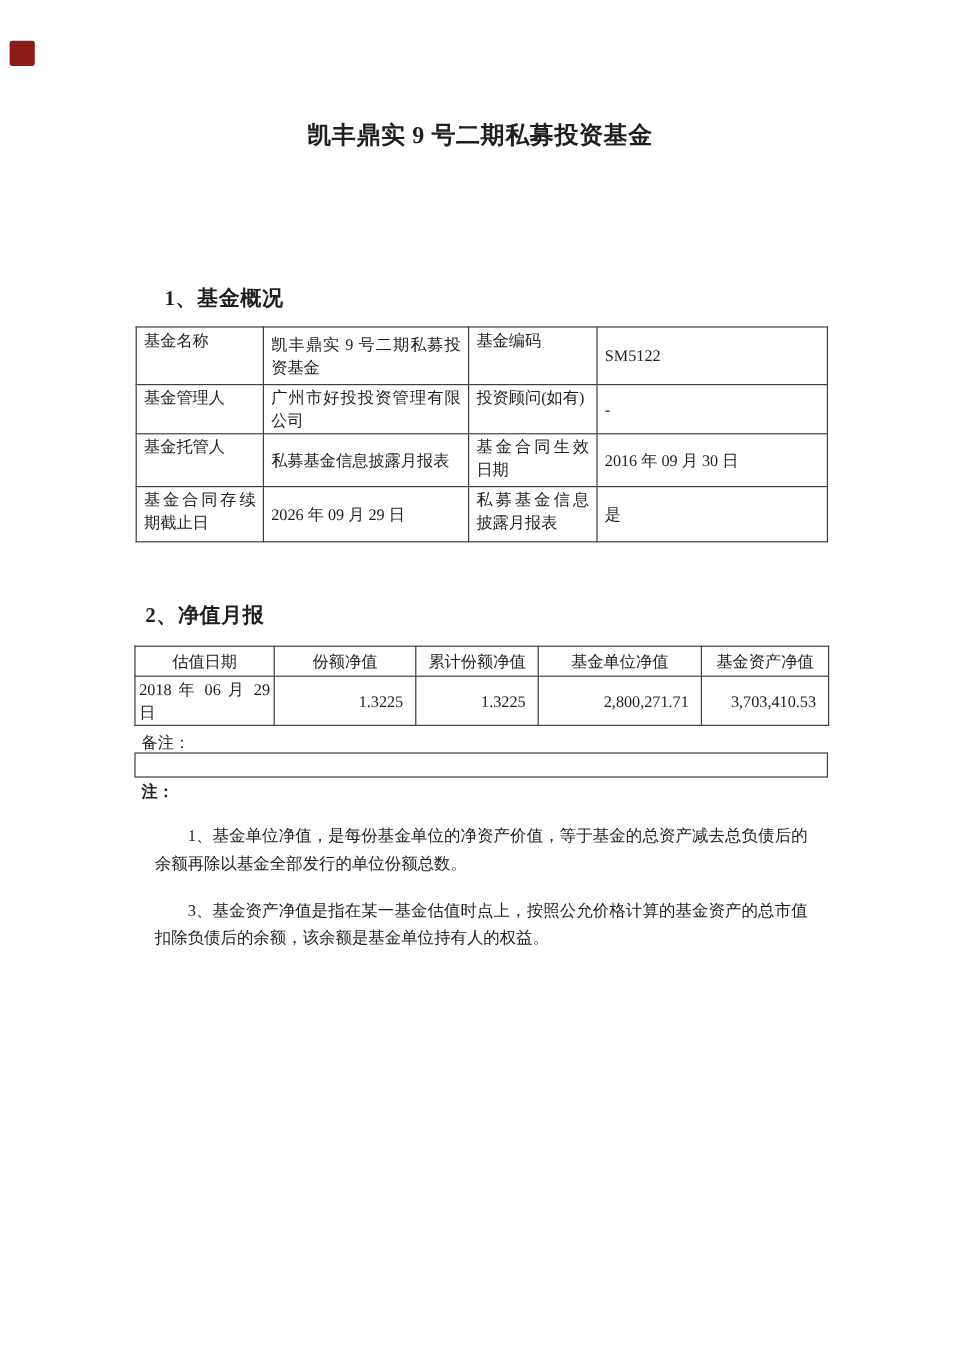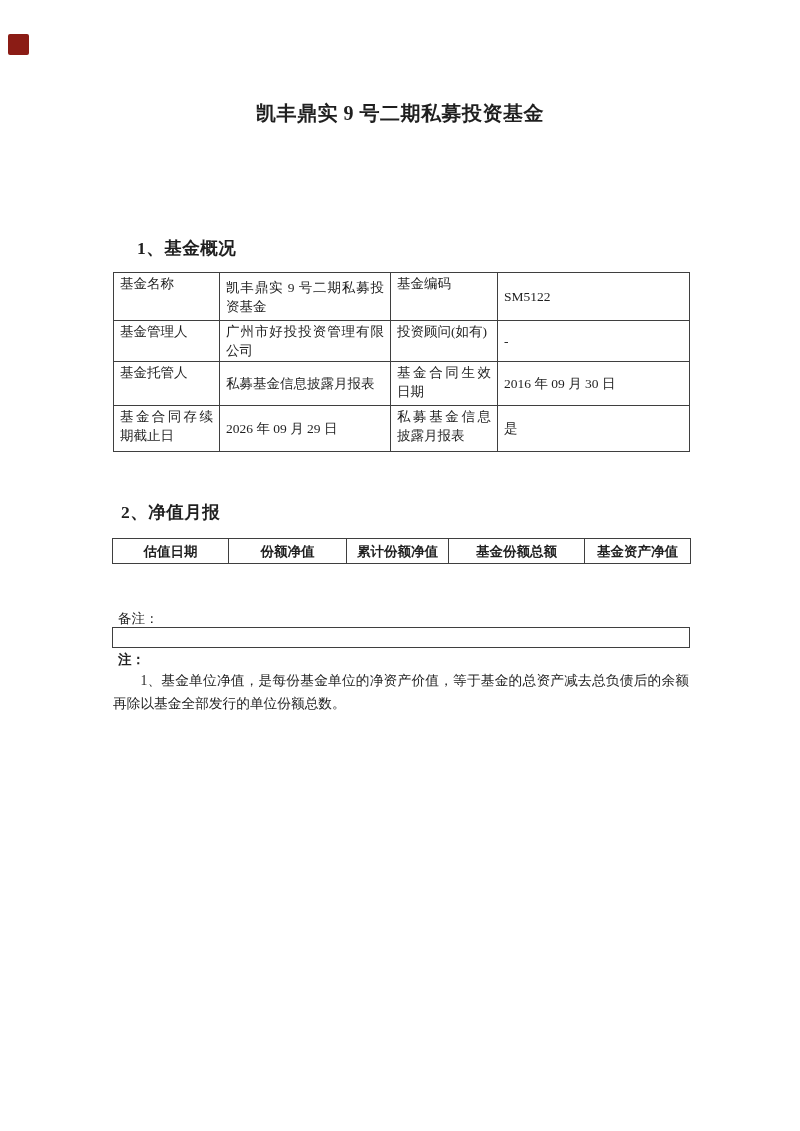--- a/index.html
+++ b/index.html
@@ -53,36 +53,36 @@
   .t1 td.lbl { vertical-align: top; margin-left: 36px; }
   .t1 td.val { vertical-align: middle; }
   .t1 tr.r0 { height: 48px; }
   .t1 tr.r1 { height: 21px; }
   .t1 tr.r2 { height: 41px; }
   .t1 tr.r3 { height: 44px; }
   .t1 tr.r4 { height: 46px; }
 
   
   .t2 { left: 112px; top: 538px; width: 578px; }
-  .t2 th { padding: 1px 4px; text-align: center; vertical-align: middle; height: 25px; font-weight: bold; }
+  .t2 th { padding: 1px 4px; text-align: center; vertical-align: middle; height: 25px; }
   .t2 td { vertical-align: middle; height: 40px; }
   .t2 td.date { padding: 1px 3px; text-align: justify; vertical-align: top; }
   .t2 td.num { padding: 1px 10px 1px 3px; text-align: right; }
 
   .remark-label { left: 118px; top: 610px; font-size: 13.5px; font-weight: normal; line-height: 18px; }
   .remark-box {
     left: 112px; top: 627px; width: 578px; height: 21px;
     border: 1px solid #3f3f3f; background: #ffffff;
     font-size: 13.5px; line-height: 19px; padding: 0 4px;
   }
   .notes-label { left: 118px; top: 651px; font-size: 13.5px; font-weight: bold; line-height: 18px; }
 
   .notes { left: 113px; top: 669px; width: 576px; }
   .notes p {
-    margin: 0; padding: 0;
+    margin: 16px; padding: 0;
     font-size: 13.7px; line-height: 23px;
     text-indent: 2em;
     text-align: justify;
   }
 </style>
 </head>
 <body>
 
 <div class="page">
 
@@ -135,27 +135,35 @@
         <col style="width:118px">
         <col style="width:102px">
         <col style="width:136px">
         <col style="width:106px">
     </colgroup>
     <tbody>
       <tr>
         <th>估值日期</th>
         <th>份额净值</th>
         <th>累计份额净值</th>
-        <th>基金份额总额</th>
+        <th>基金单位净值</th>
         <th>基金资产净值</th>
+      </tr>
+      <tr>
+        <td class="date">2018 年 06 月 29 日</td>
+        <td class="num">1.3225</td>
+        <td class="num">1.3225</td>
+        <td class="num">2,800,271.71</td>
+        <td class="num">3,703,410.53</td>
       </tr>
     </tbody>
   </table>
 
   <div class="abs remark-label">备注：</div>
   <div class="abs remark-box"></div>
 
   <div class="abs notes-label">注：</div>
   <div class="abs notes">
     <p>1、基金单位净值，是每份基金单位的净资产价值，等于基金的总资产减去总负债后的余额再除以基金全部发行的单位份额总数。</p>
+    <p>3、基金资产净值是指在某一基金估值时点上，按照公允价格计算的基金资产的总市值扣除负债后的余额，该余额是基金单位持有人的权益。</p>
   </div>
 
 </div>
 
 </body></html>

